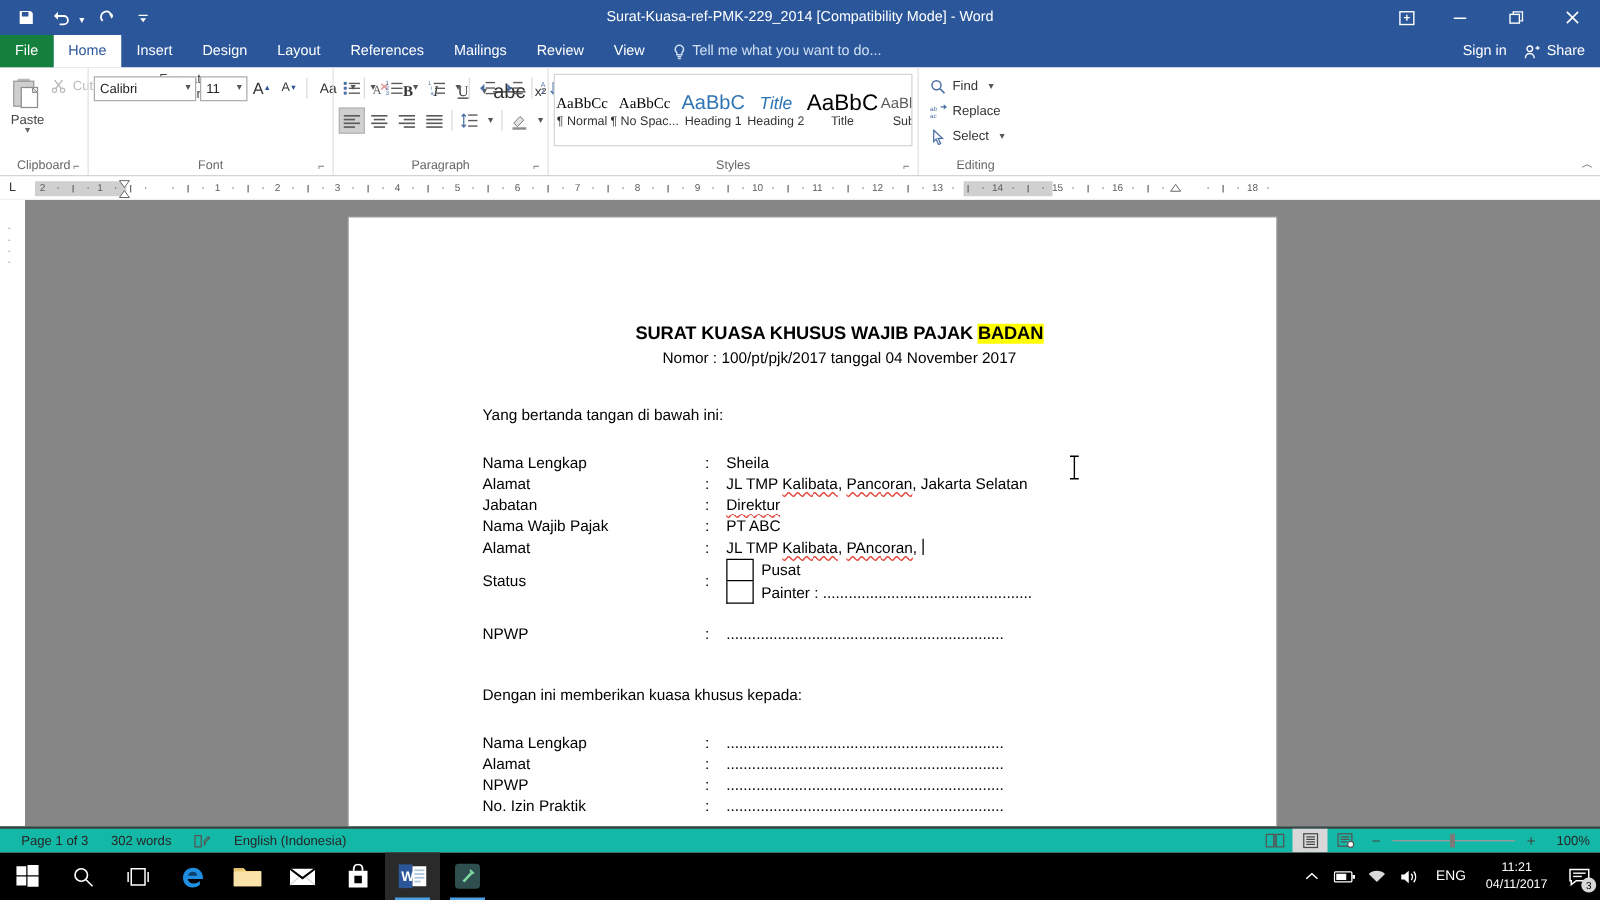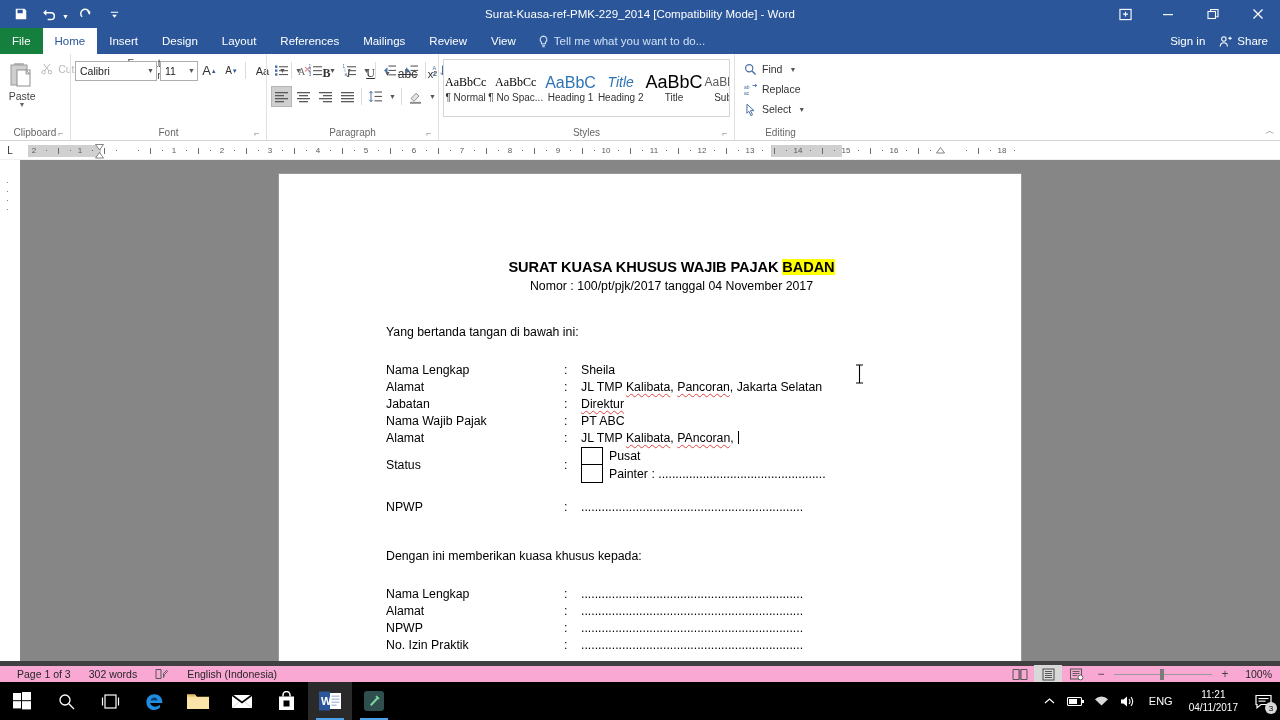--- a/index.html
+++ b/index.html
@@ -187,21 +187,21 @@
   .chkbox { width: 22px; height: 18px; border: 1px solid #000; }
   .chkbox + .chkbox { border-top: none; }
   .dotline { letter-spacing: 0px; }
   .mouse-caret {
     position: absolute; left: 576px; top: 190px; width: 2px; height: 20px;
     color: #000;
   }
 
   
   .statusbar {
-    height: 21px; background: #f9a8d4; border-top: 5px solid #404040;
+    height: 21px; background: #14b8a6; border-top: 2px solid #404040;
     display: flex; align-items: center; font-size: 10.5px; color: #262626;
     padding: 0 8px; flex: none; gap: 0;
   }
   .sb-item { padding: 0 9px; display: flex; align-items: center; gap: 5px; }
   .sb-right { margin-left: auto; display: flex; align-items: center; gap: 0; }
   .viewbtn { width: 28px; height: 19px; display: flex; align-items: center; justify-content: center; }
   .viewbtn.active { background: #d8d8d8; }
   .zoomslider { display: flex; align-items: center; gap: 0; padding: 0 6px; }
   .zs-track { width: 98px; height: 1px; background: #9a9a9a; position: relative; margin: 0 8px; }
   .zs-thumb { position: absolute; left: 46px; top: -5px; width: 4px; height: 11px; background: #7b7b7b; }
@@ -402,21 +402,21 @@
                 <b style="font-family:'Liberation Serif',serif;font-size:12px;">B</b>
               </div>
             <div class="ibtn">
                 <i style="font-family:'Liberation Serif',serif;font-size:12px;">I</i>
               </div>
             <div class="ibtn">
                 <u style="font-family:'Liberation Serif',serif;font-size:12px;">U</u>
               </div>
             <div class="ibtn caret">▼</div>
             <div class="ibtn wide">
-                <span style="text-decoration:line-through;font-size:12px;">abc</span>
+                <span style="text-decoration:line-through;font-size:16px;">abc</span>
               </div>
             <div class="ibtn">
                 <span style="font-size:11px;">x</span>
                 <sub style="font-size:7px;">2</sub>
               </div>
             <div class="ibtn">
                 <span style="font-size:11px;">x</span>
                 <sup style="font-size:7px;">2</sup>
               </div>
             <div class="sep"></div>

